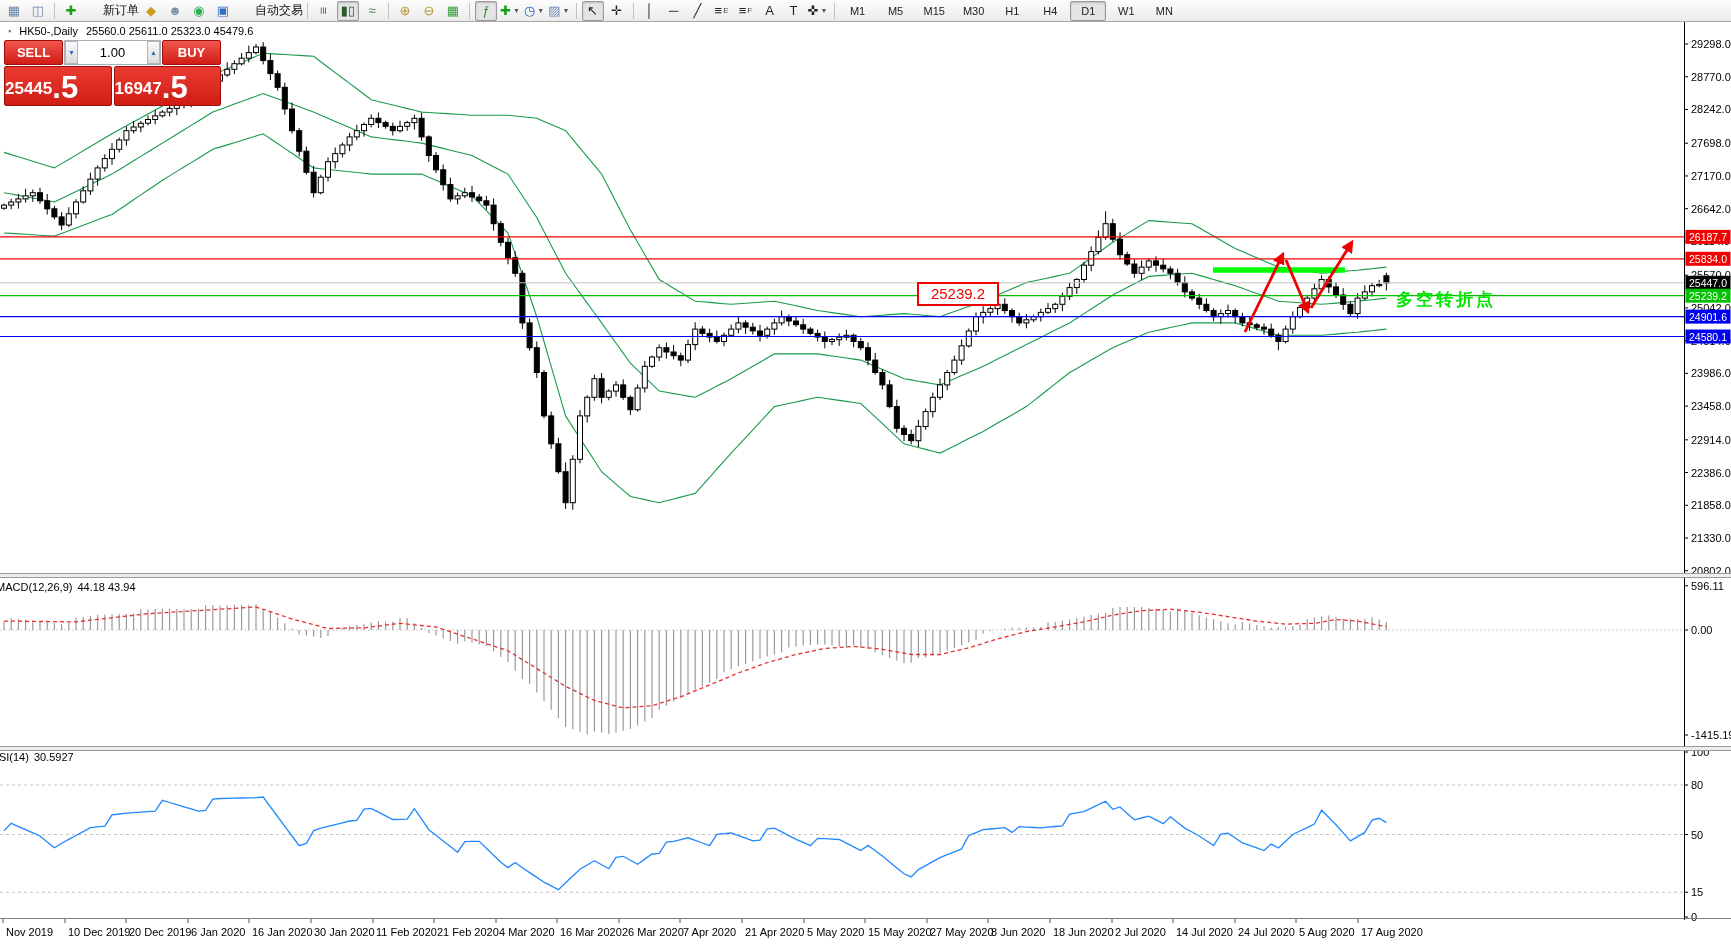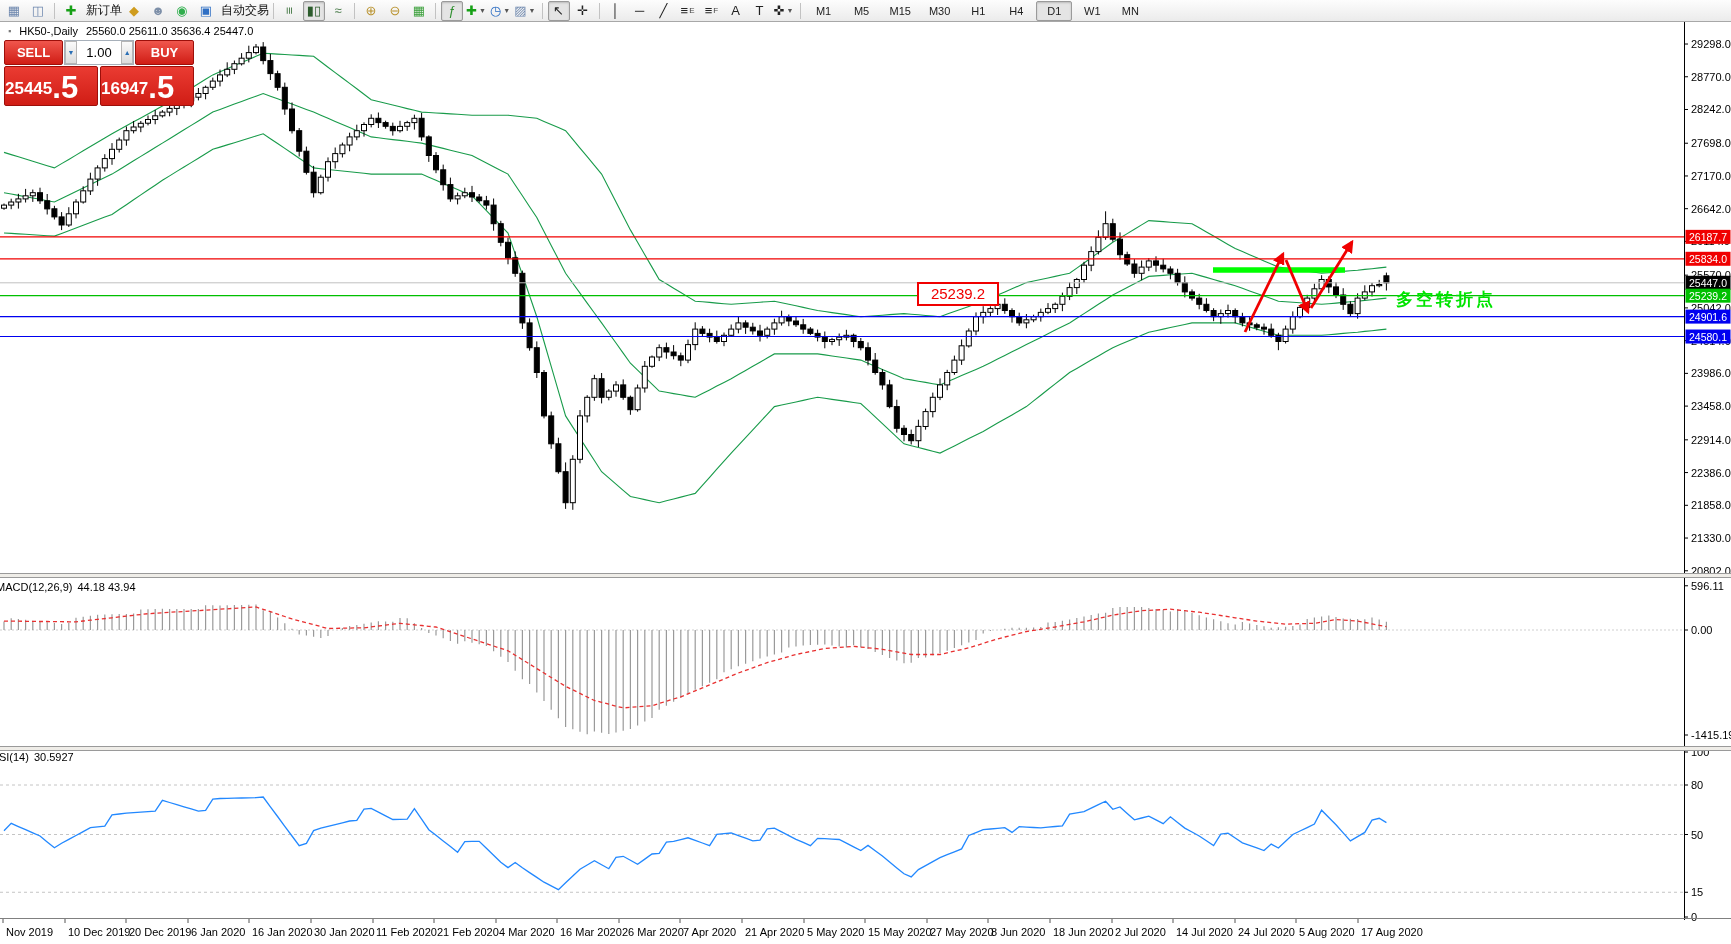--- a/index.html
+++ b/index.html
@@ -8,30 +8,30 @@
   .toolbar{position:absolute;top:0;left:0;width:1731px;height:22px;background:linear-gradient(#fdfdfd,#ebebeb);
     border-bottom:1px solid #a8a8a8;display:flex;align-items:center;padding-left:2px;box-sizing:border-box;
     font-size:11px;color:#333;z-index:50}
   .tb-item{display:inline-flex;align-items:center;justify-content:center;min-width:20px;height:18px;margin:0 1px;
     border:1px solid transparent;border-radius:2px;cursor:default;white-space:nowrap}
   .tb-item.pressed{background:#e4e4e4;border-color:#9a9a9a;box-shadow:inset 0 1px 2px rgba(0,0,0,.18)}
   .tb-glyph{font-size:13px;line-height:1}
   .tb-sub{font-size:8px;margin-left:1px;color:#444}
   .tb-dd{font-size:7px;color:#555;margin-left:2px}
   .tb-sep{width:1px;height:16px;background:#c2c2c2;margin:0 4px;flex:0 0 1px}
-  .tb-label{margin-left:3px;font-size:12px;color:#111}
+  .tb-label{margin-left:20px;font-size:12px;color:#111}
   .tb-tf{font-size:11px;color:#222;padding:0 7px;font-family:"Liberation Sans",sans-serif}
   #toolbar-right{position:absolute;right:6px;top:2px;display:flex;gap:10px;align-items:center}
   
   #chart-svg{position:absolute;top:22px;left:0;z-index:10}
   
   .symbol-title{position:absolute;top:25px;left:8px;font-size:11px;color:#000;display:flex;gap:8px;z-index:30;align-items:center}
   .symbol-title .mini{color:#777;font-size:9px}
   
-  .trade-panel{position:absolute;top:40px;left:4px;width:190px;z-index:40;user-select:none}
+  .trade-panel{position:absolute;top:40px;left:4px;width:217px;z-index:40;user-select:none}
   .tp-row1{display:flex;height:25px;gap:1px}
   .tp-btn{background:linear-gradient(#f0564d,#d01d15);color:#fff;font-weight:bold;font-size:13px;flex:0 0 57px;
     display:flex;align-items:center;justify-content:center;border:1px solid #9d0f0a;border-radius:2px}
   .tp-spin{flex:1;display:flex;background:#be185d;border:1px solid #a7b0ba;align-items:stretch}
   .tp-spin-btn{width:15px;background:linear-gradient(#fafafa,#dcdcdc);border:1px solid #b5b5b5;font-size:7px;
     display:flex;align-items:center;justify-content:center;color:#2a6fb5}
   .tp-input{width:100%;border:none;text-align:center;font-size:13px;font-family:"Liberation Sans",sans-serif;outline:none;padding:0}
   .tp-row2{display:flex;gap:2px;margin-top:1px}
   .tp-price{flex:1;height:37px;background:linear-gradient(#ea3b32,#d01d15);color:#fff;display:flex;align-items:flex-end;
     padding-bottom:1px;border:1px solid #9d0f0a;border-radius:2px}
@@ -1309,21 +1309,21 @@
         <rect x="918" y="261" width="80" height="22" fill="#fff" stroke="#f00000" stroke-width="2"></rect>
         <text x="958" y="277" font-size="15" fill="#f00000" text-anchor="middle" font-family="Liberation Sans">25239.2</text>
       </g>
       <text x="1396" y="283" font-size="17" font-weight="bold" fill="#00e400" letter-spacing="3">多空转折点</text>
     </g>
   </svg>
 
 <div class="symbol-title">
   <span class="mini">▪</span>
   <span>HK50-,Daily</span>
-  <span>25560.0 25611.0 35636.4 25447.0</span>
+  <span>25560.0 25611.0 25323.0 45479.6</span>
 </div>
 
 <div class="trade-panel">
   <div class="tp-row1">
     <div class="tp-btn">SELL</div>
     <div class="tp-spin">
       <div class="tp-spin-btn">▼</div>
       <input class="tp-input" readonly="" value="1.00" style="">
       <div class="tp-spin-btn">▲</div>
     </div>

